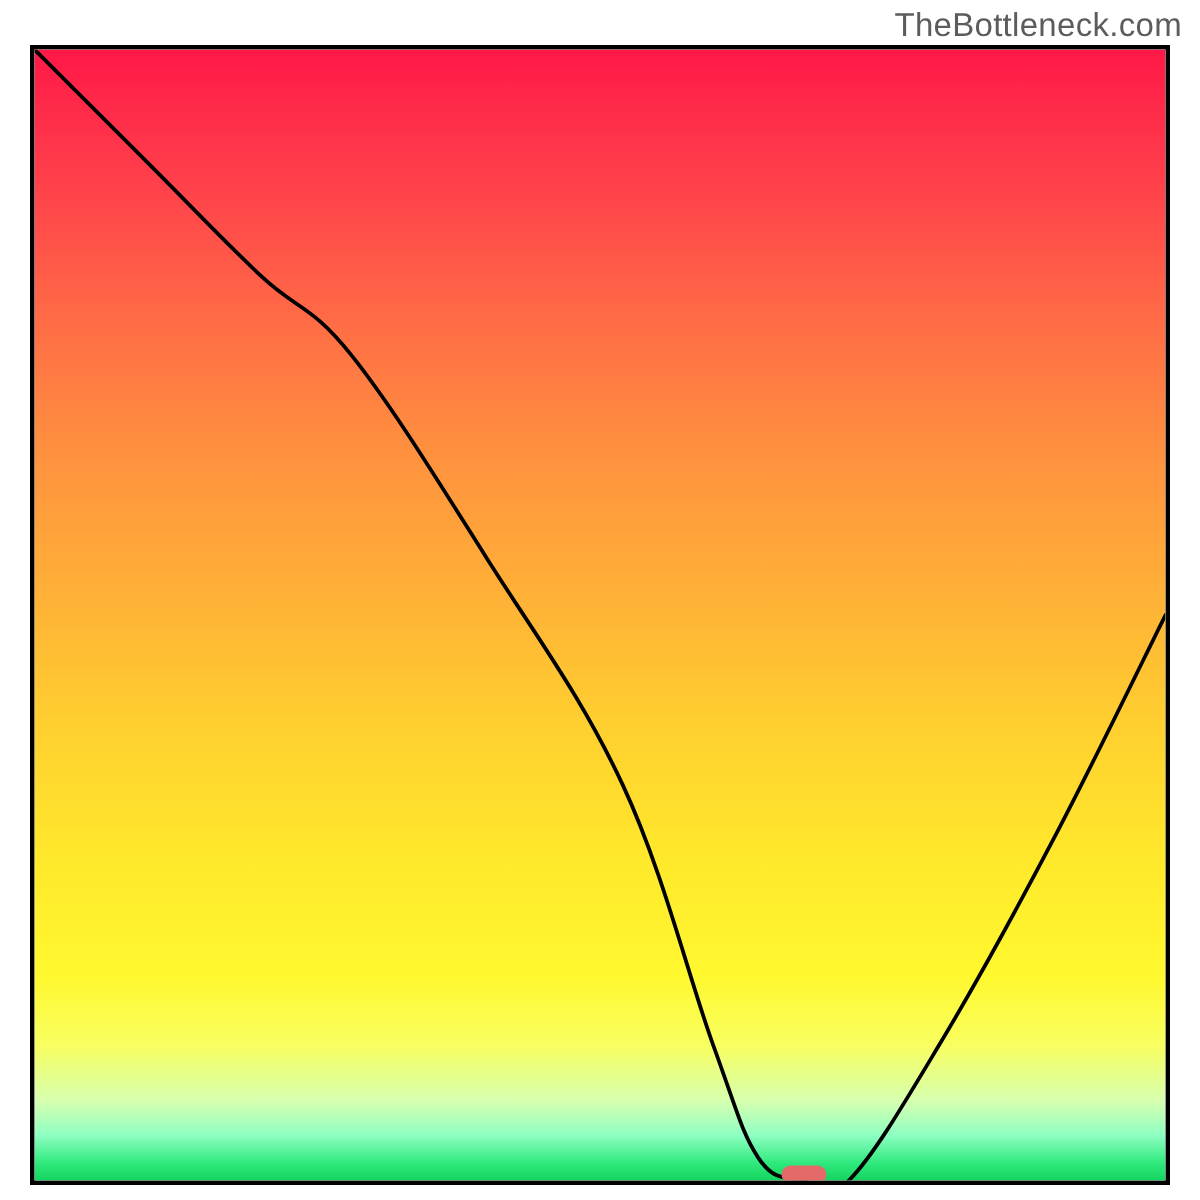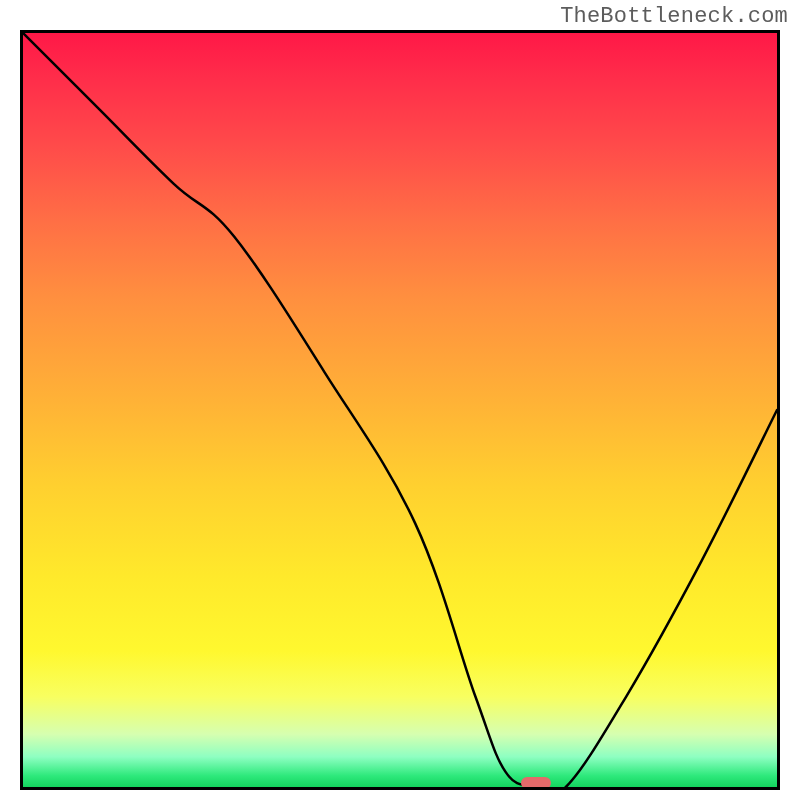--- a/index.html
+++ b/index.html
@@ -12,21 +12,20 @@
     background: #ffffff;
   }
   .watermark {
     position: absolute;
     top: 4px;
     right: 12px;
     font-size: 22px;
     color: #5c5c5c;
     font-weight: 500;
     letter-spacing: 0.2px;
-    font-family: Liberation Mono, monospace;
   }
   .plot-frame {
     position: absolute;
     left: 20px;
     top: 30px;
     width: 760px;
     height: 760px;
     border: 3px solid #000;
     box-sizing: border-box;
     overflow: hidden;

